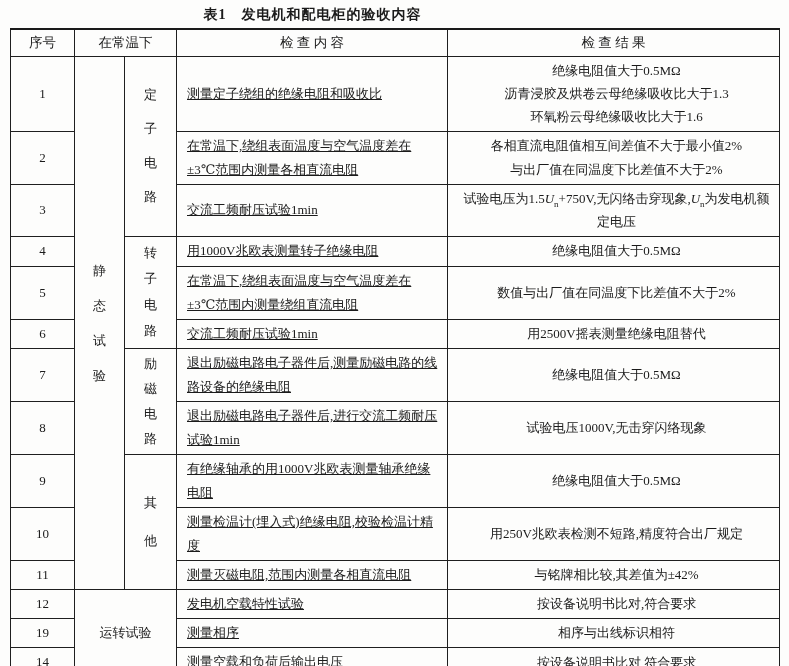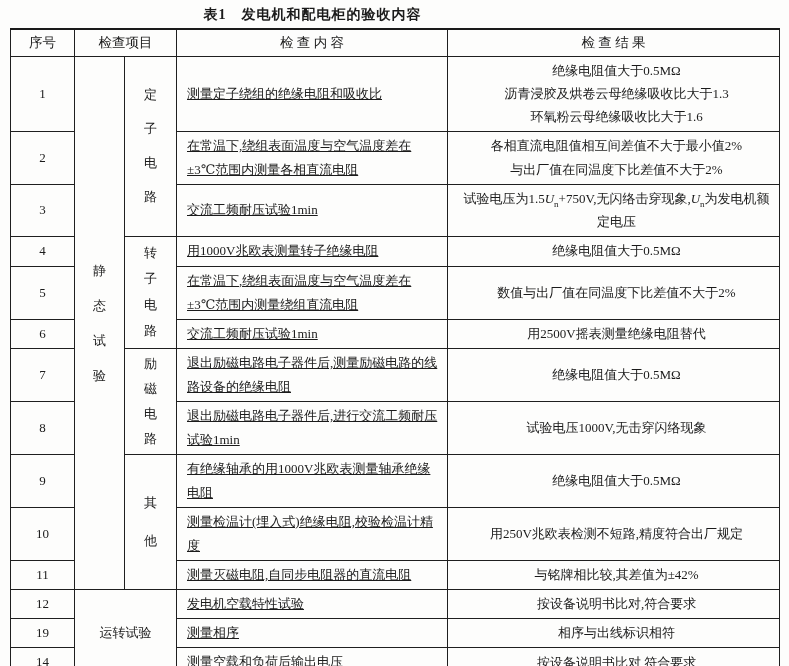--- a/index.html
+++ b/index.html
@@ -79,21 +79,21 @@
     <colgroup>
       <col style="width:64px">
       <col style="width:50px">
       <col style="width:52px">
       <col style="width:271px">
       <col style="width:332px">
     </colgroup>
     <thead>
       <tr style="height:27px">
         <th>序号</th>
-        <th colspan="2">检查项目</th>
+        <th colspan="2">在常温下</th>
         <th>检 查 内 容</th>
         <th>检 查 结 果</th>
       </tr>
     </thead>
     <tbody>
       <tr style="height:70px">
         <td class="seq">1</td>
         <td rowspan="11" class="vlabel lh-static">静
 态
 试
@@ -158,21 +158,21 @@
         <td class="content">有绝缘轴承的用1000V兆欧表测量轴承绝缘电阻</td>
         <td class="result">绝缘电阻值大于0.5MΩ</td>
       </tr>
       <tr style="height:52px">
         <td class="seq">10</td>
         <td class="content">测量检温计(埋入式)绝缘电阻,校验检温计精度</td>
         <td class="result">用250V兆欧表检测不短路,精度符合出厂规定</td>
       </tr>
       <tr style="height:29px">
         <td class="seq">11</td>
-        <td class="content">测量灭磁电阻,自同步电阻器的直流电阻</td>
+        <td class="content">测量灭磁电阻,范围内测量各相直流电阻</td>
         <td class="result">与铭牌相比较,其差值为±42%</td>
       </tr>
       <tr style="height:28px">
         <td class="seq">12</td>
         <td rowspan="3" colspan="2" class="hlabel">运转试验</td>
         <td class="content">发电机空载特性试验</td>
         <td class="result">按设备说明书比对,符合要求</td>
       </tr>
       <tr style="height:29px">
         <td class="seq">19</td>

